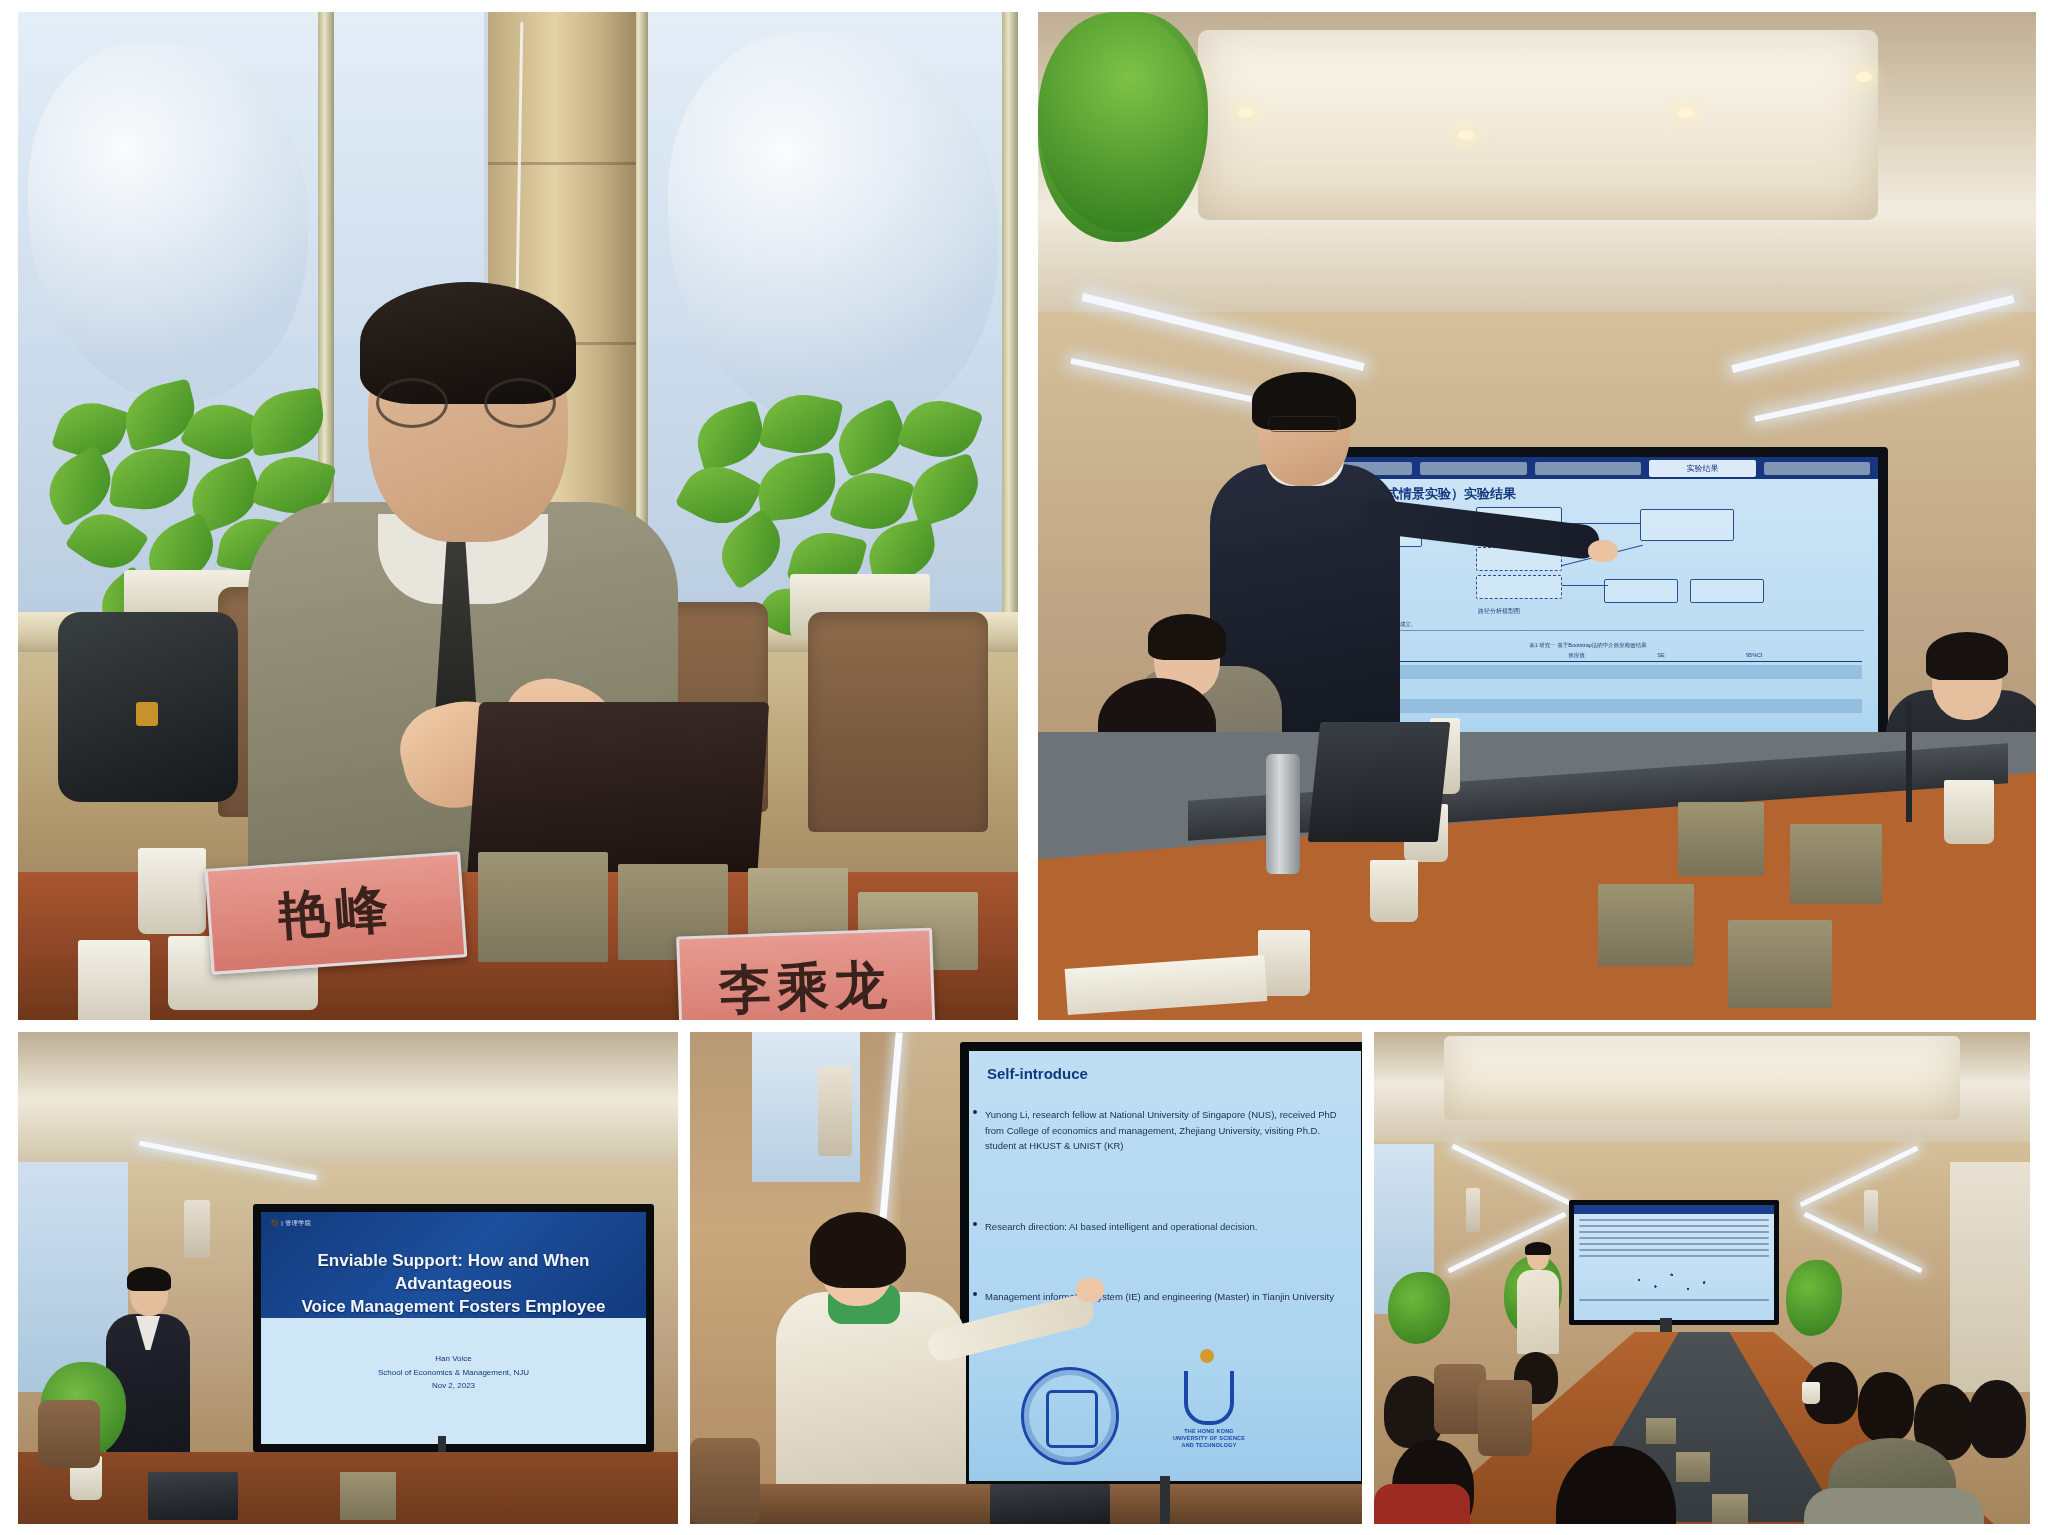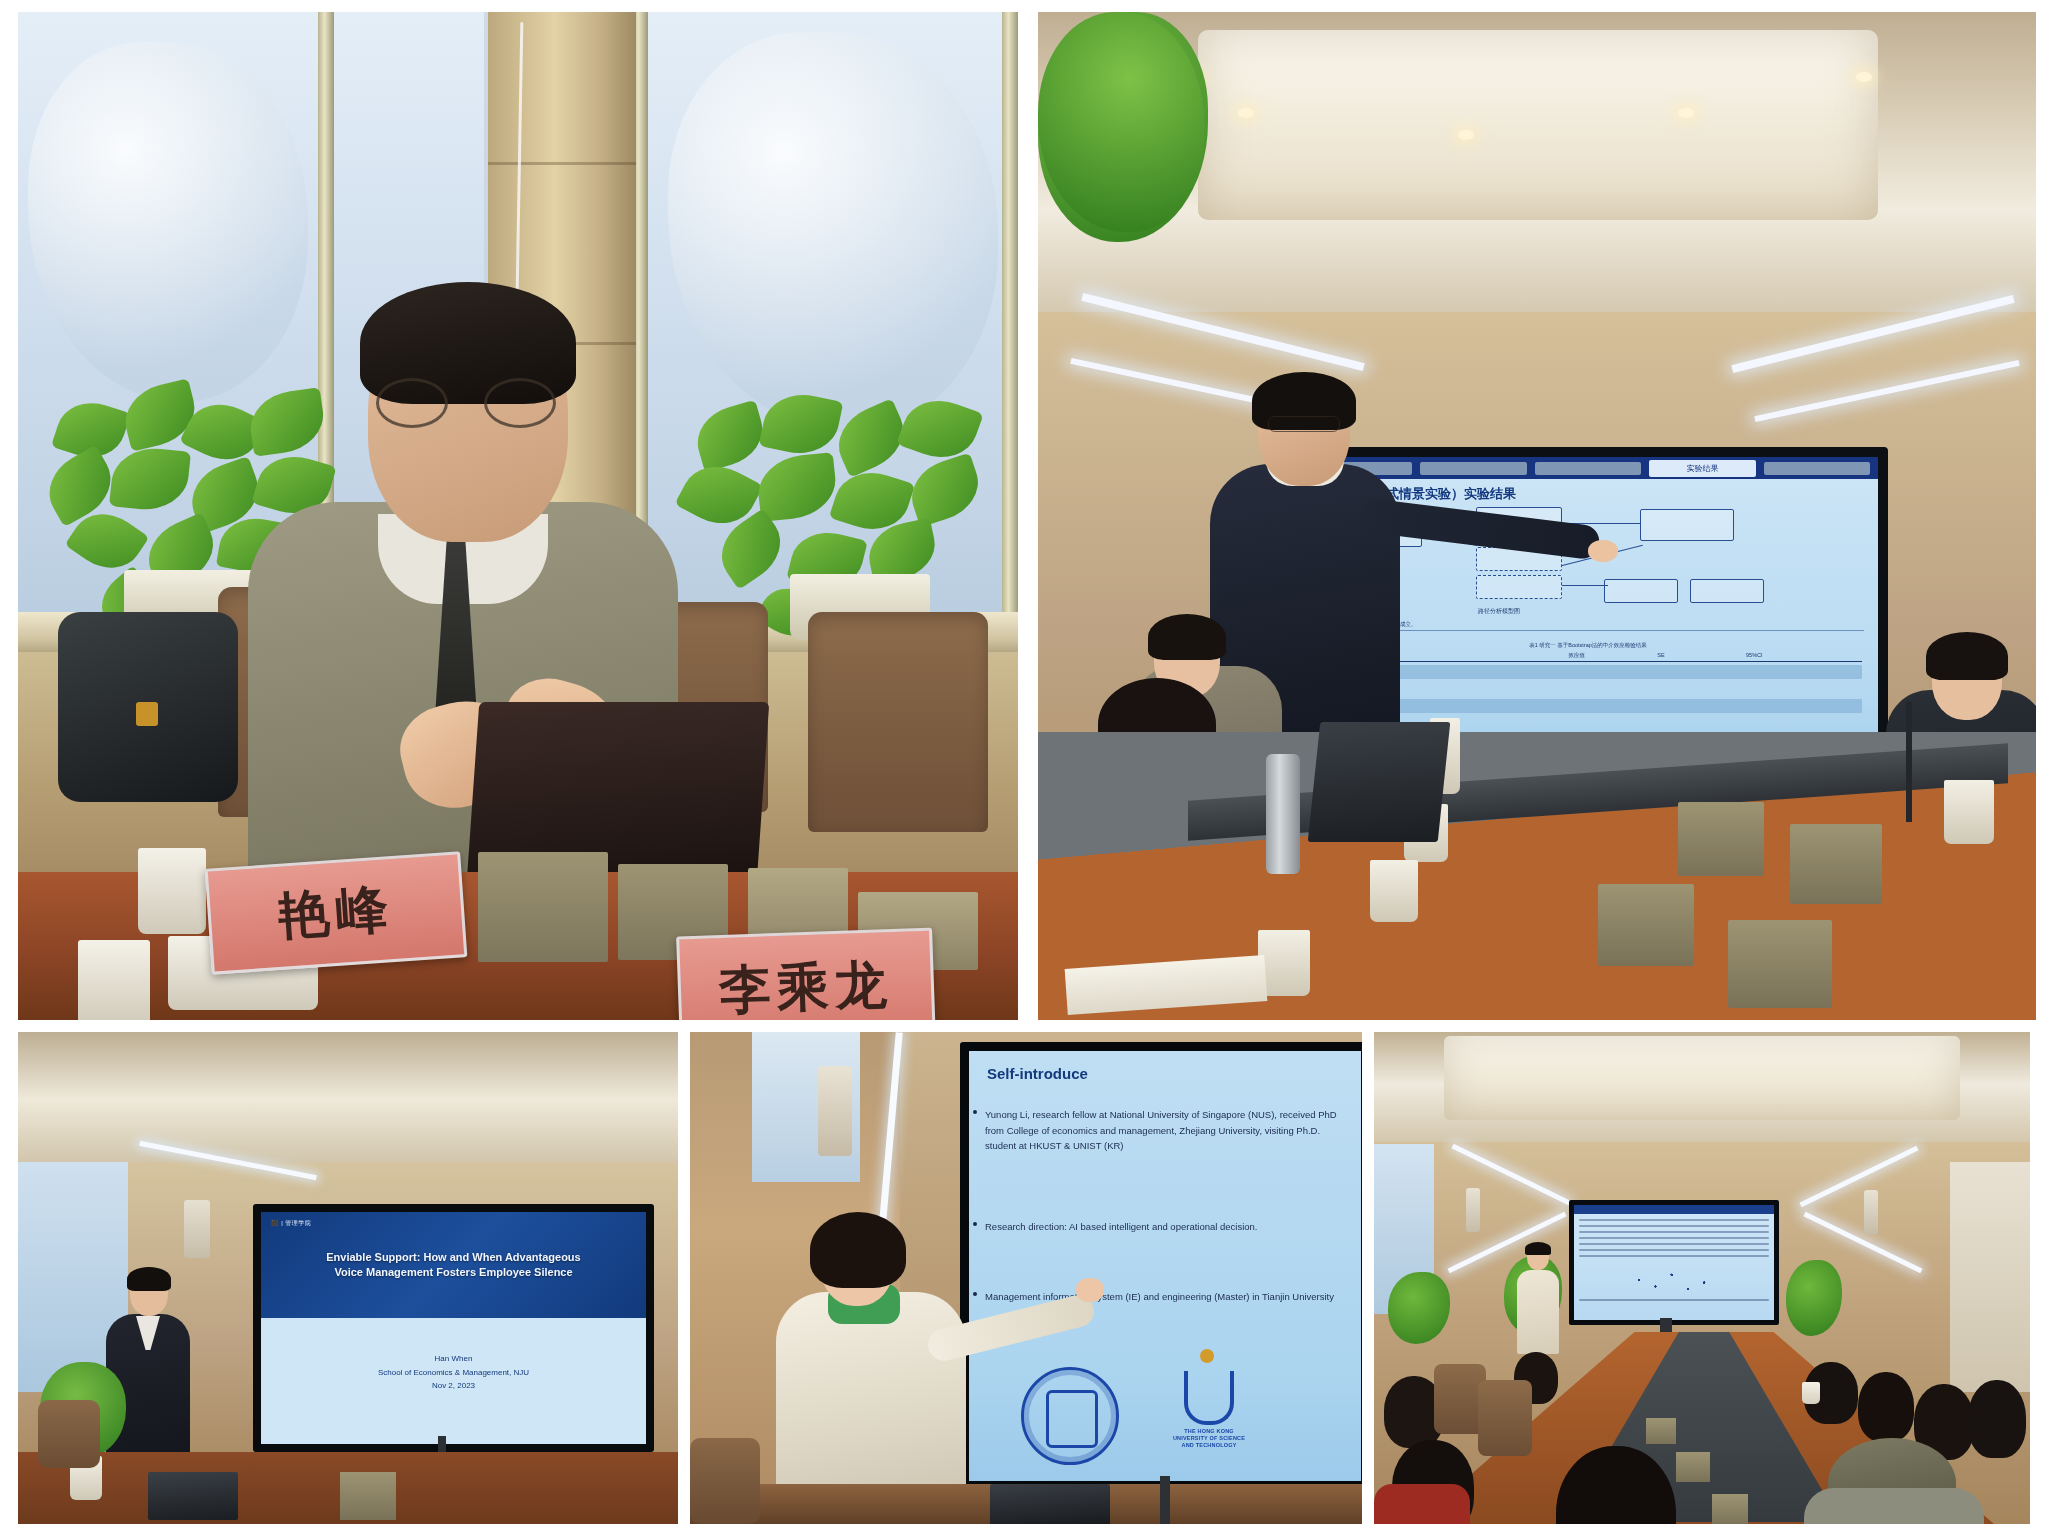--- a/index.html
+++ b/index.html
@@ -119,21 +119,21 @@
   .p3 .w3{position:absolute;left:0;right:0;top:130px;bottom:0;
     background:linear-gradient(180deg,#d5c49f,#bda383 50%,#a08054);}
   .p3 .win3{position:absolute;left:0;top:130px;width:110px;height:230px;
     background:linear-gradient(180deg,#cfe0ef,#aac7de);}
   .p3 .tv3{position:absolute;left:235px;top:172px;width:385px;height:232px;
     background:#0b0e12;border:8px solid #090c0f;border-radius:3px;}
   .p3 .s3top{position:absolute;left:0;right:0;top:0;height:106px;
     background:linear-gradient(135deg,#123a7d,#1d4f9c 50%,#123a7d);}
   .p3 .s3bot{position:absolute;left:0;right:0;top:106px;bottom:0;background:#cfe6f6;}
   .p3 .s3title{position:absolute;left:10px;right:10px;top:38px;color:#f1f6ff;font-weight:700;
-    font-size:11px;line-height:1.35;text-align:center;text-shadow:0 1px 2px rgba(0,0,0,.5);}
+    font-size:17px;line-height:1.35;text-align:center;text-shadow:0 1px 2px rgba(0,0,0,.5);}
   .p3 .s3logo{position:absolute;left:10px;top:7px;font-size:6px;color:#e6eeff;letter-spacing:.5px;}
   .p3 .s3sub{position:absolute;left:10px;right:10px;top:140px;text-align:center;color:#123a7d;font-size:8px;line-height:1.7;}
   .p3 .man3{position:absolute;left:88px;top:238px;width:84px;height:230px;}
   .p3 .m3b{position:absolute;left:0;top:44px;width:84px;height:186px;border-radius:28px 28px 4px 4px;
     background:linear-gradient(170deg,#22252e,#101218);}
   .p3 .m3h{position:absolute;left:24px;top:0;width:38px;height:46px;border-radius:46%;background:#e3bd9c;}
   .p3 .m3hair{position:absolute;left:21px;top:-3px;width:44px;height:24px;border-radius:50% 50% 18% 18%;background:#130f0c;}
   .p3 .m3shirt{position:absolute;left:30px;top:46px;width:24px;height:34px;background:#e9e7df;clip-path:polygon(0 0,100% 0,60% 100%,40% 100%);}
   .p3 .tbl3{position:absolute;left:0;right:0;top:420px;bottom:0;background:linear-gradient(180deg,#8a4a27,#6d3a1d);}
   .p3 .stand3{position:absolute;left:390px;top:404px;width:70px;height:80px;}
@@ -428,21 +428,21 @@
     <div class="tv3">
       <div class="s3top">
         <div class="s3logo">⬛ | 管理学院</div>
         <div class="s3title">
           <div>Enviable Support: How and When Advantageous</div>
           <div>Voice Management Fosters Employee Silence</div>
         </div>
       </div>
       <div class="s3bot">
         <div class="s3sub" style="top:34px;">
-          <div>Han When</div>
+          <div>Han Voice</div>
           <div>School of Economics &amp; Management, NJU</div>
           <div>Nov 2, 2023</div>
         </div>
       </div>
     </div>
 
     <div class="stand3">
       <i style="left:30px;top:0;width:8px;height:62px;"></i>
       <i style="left:0;top:58px;width:70px;height:8px;border-radius:4px;"></i>
     </div>

